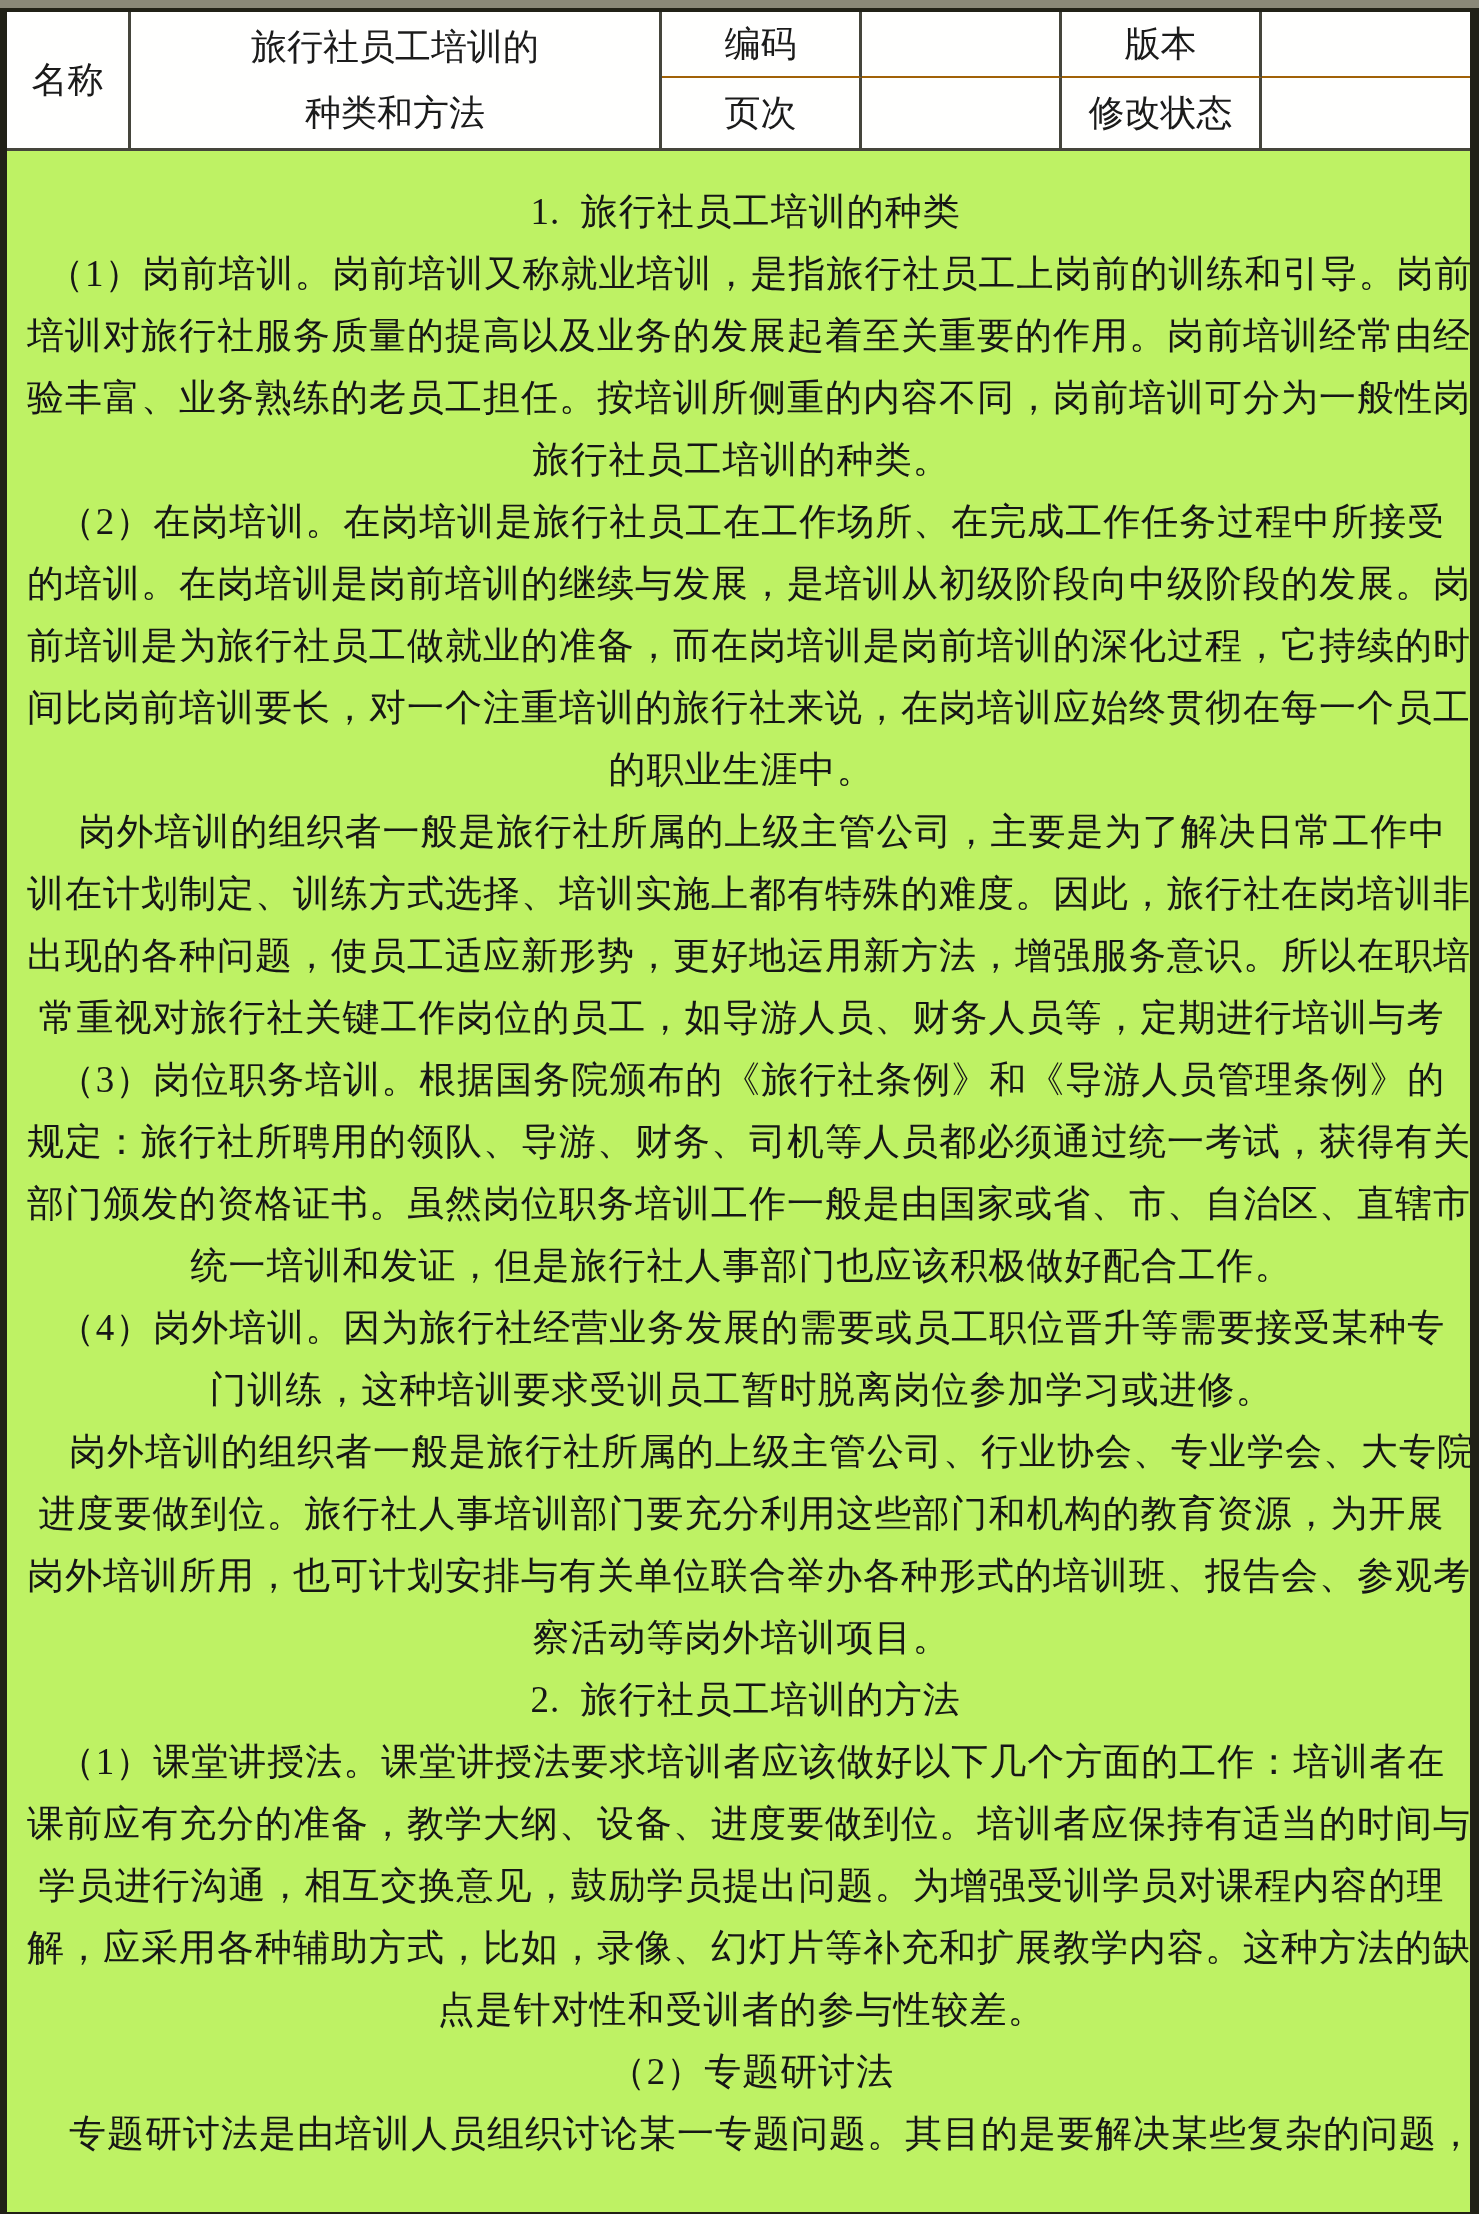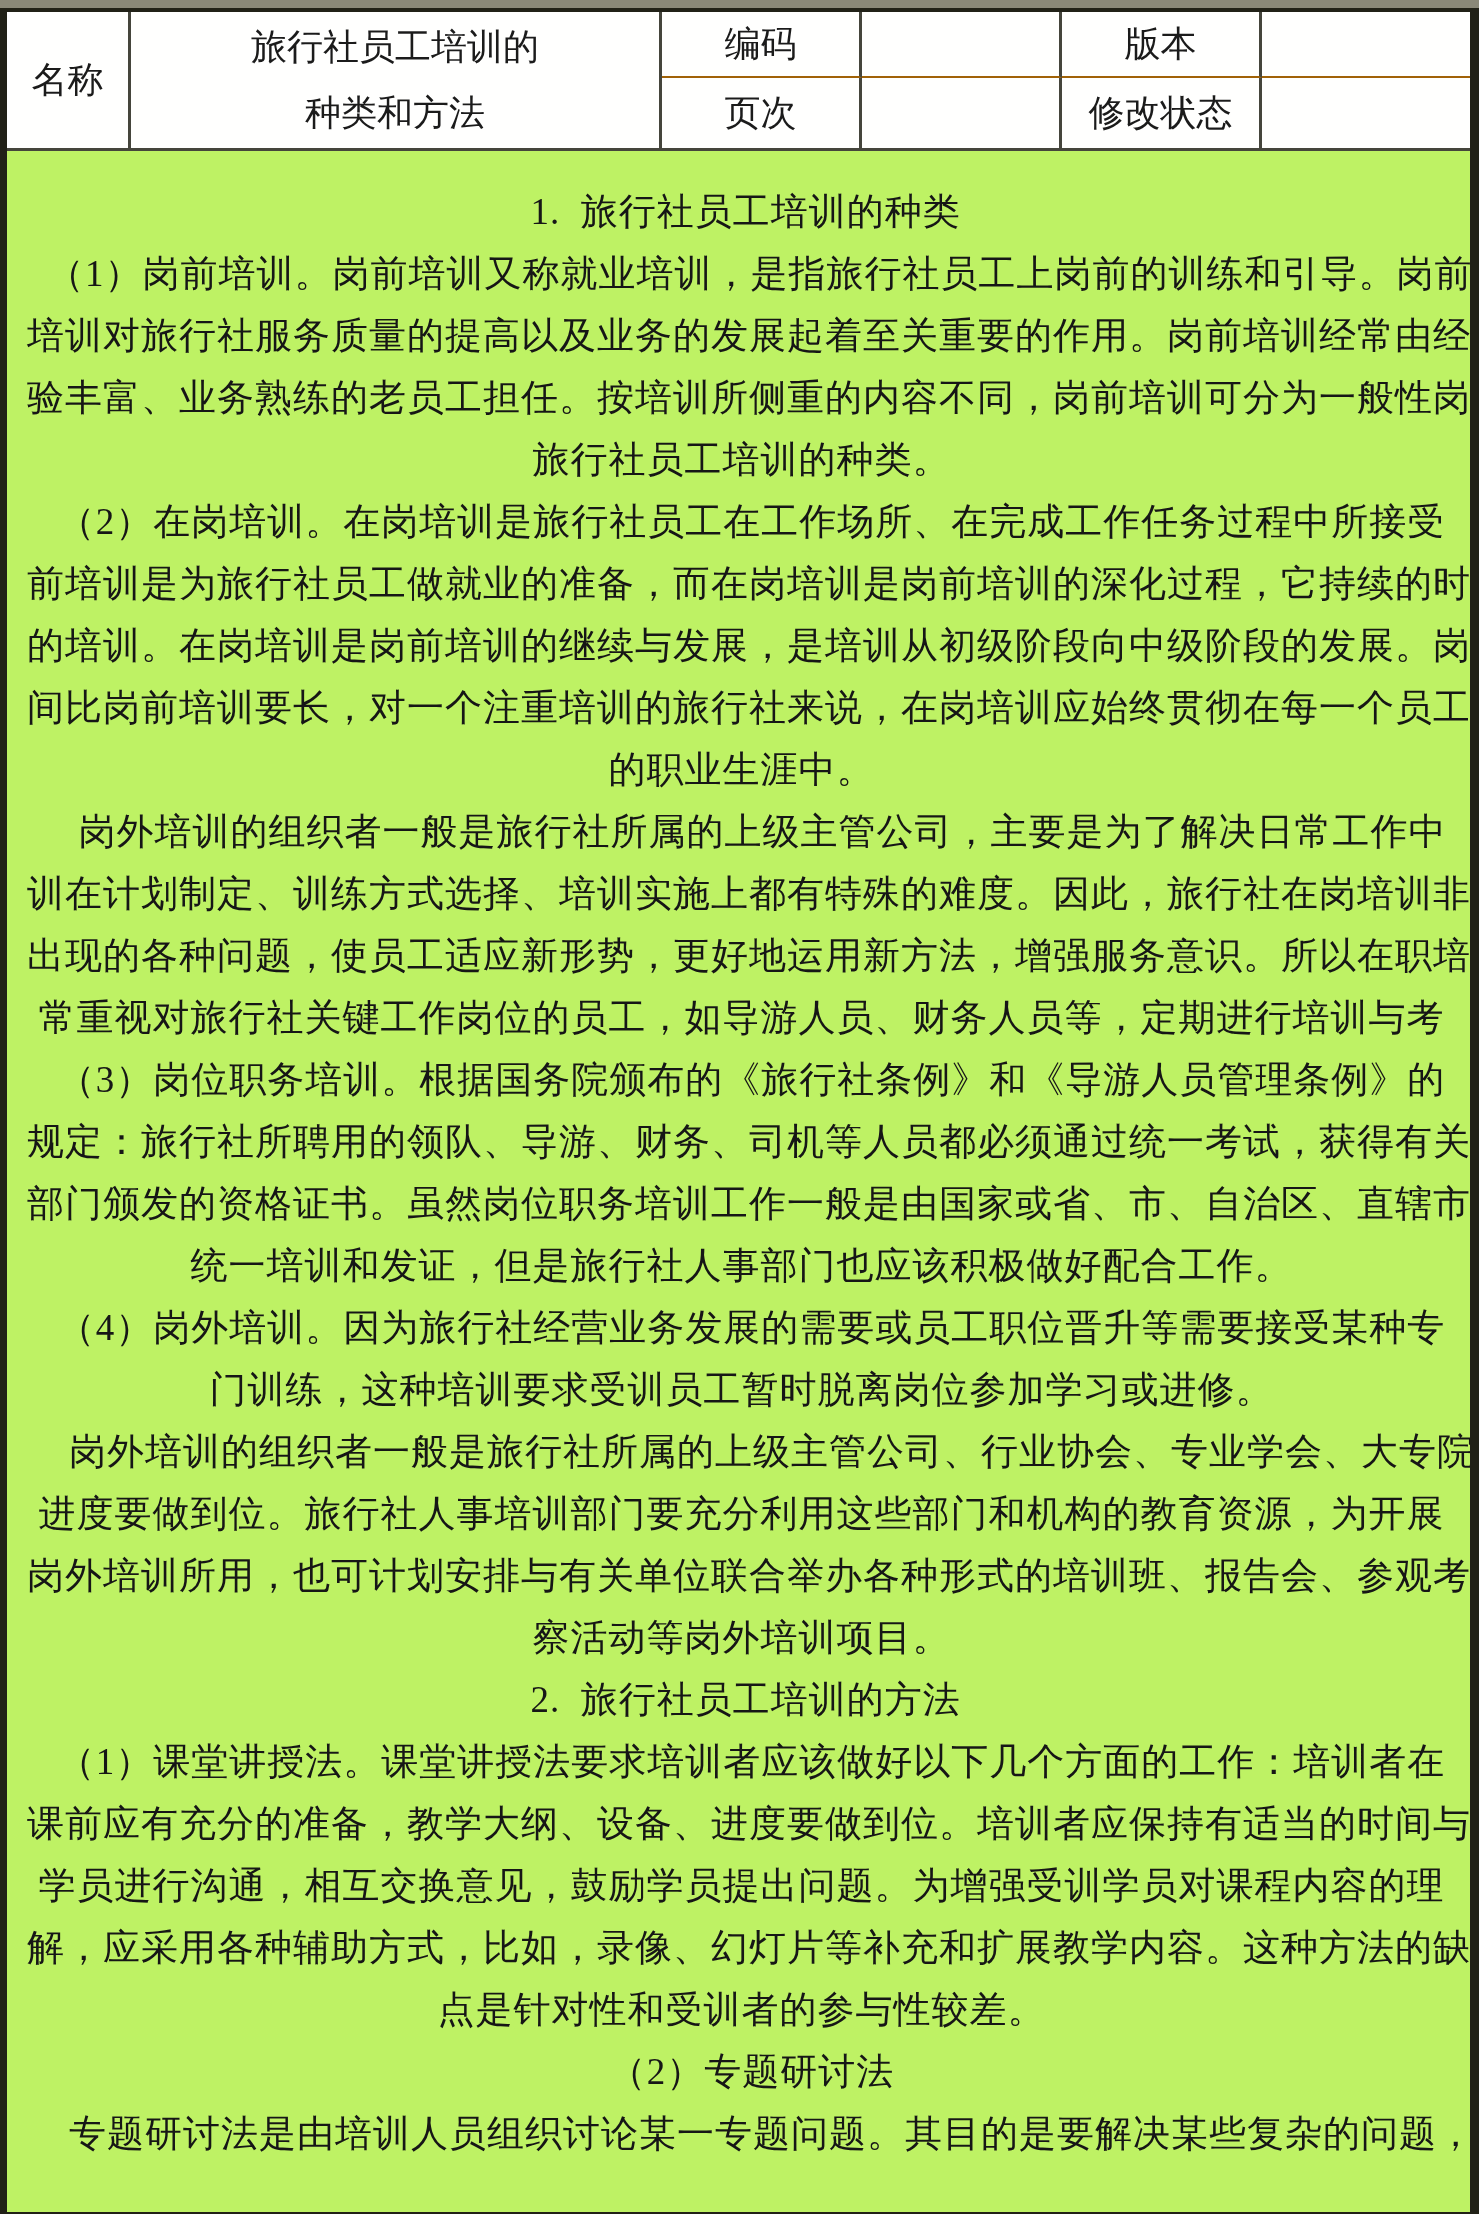--- a/index.html
+++ b/index.html
@@ -95,22 +95,22 @@
     </div>
   </div>
 
   <div class="doc">
       <div class="doc-line h">1.  旅行社员工培训的种类</div>
       <div class="doc-line p1">（1）岗前培训。岗前培训又称就业培训，是指旅行社员工上岗前的训练和引导。岗前</div>
       <div class="doc-line ">培训对旅行社服务质量的提高以及业务的发展起着至关重要的作用。岗前培训经常由经</div>
       <div class="doc-line ">验丰富、业务熟练的老员工担任。按培训所侧重的内容不同，岗前培训可分为一般性岗</div>
       <div class="doc-line ">旅行社员工培训的种类。</div>
       <div class="doc-line p1">（2）在岗培训。在岗培训是旅行社员工在工作场所、在完成工作任务过程中所接受</div>
+      <div class="doc-line ">的培训。在岗培训是岗前培训的继续与发展，是培训从初级阶段向中级阶段的发展。岗</div>
       <div class="doc-line ">前培训是为旅行社员工做就业的准备，而在岗培训是岗前培训的深化过程，它持续的时</div>
-      <div class="doc-line ">的培训。在岗培训是岗前培训的继续与发展，是培训从初级阶段向中级阶段的发展。岗</div>
       <div class="doc-line ">间比岗前培训要长，对一个注重培训的旅行社来说，在岗培训应始终贯彻在每一个员工</div>
       <div class="doc-line ">的职业生涯中。</div>
       <div class="doc-line p2">岗外培训的组织者一般是旅行社所属的上级主管公司，主要是为了解决日常工作中</div>
       <div class="doc-line ">训在计划制定、训练方式选择、培训实施上都有特殊的难度。因此，旅行社在岗培训非</div>
       <div class="doc-line ">出现的各种问题，使员工适应新形势，更好地运用新方法，增强服务意识。所以在职培</div>
       <div class="doc-line ">常重视对旅行社关键工作岗位的员工，如导游人员、财务人员等，定期进行培训与考</div>
       <div class="doc-line p1">（3）岗位职务培训。根据国务院颁布的《旅行社条例》和《导游人员管理条例》的</div>
       <div class="doc-line ">规定：旅行社所聘用的领队、导游、财务、司机等人员都必须通过统一考试，获得有关</div>
       <div class="doc-line ">部门颁发的资格证书。虽然岗位职务培训工作一般是由国家或省、市、自治区、直辖市</div>
       <div class="doc-line ">统一培训和发证，但是旅行社人事部门也应该积极做好配合工作。</div>

